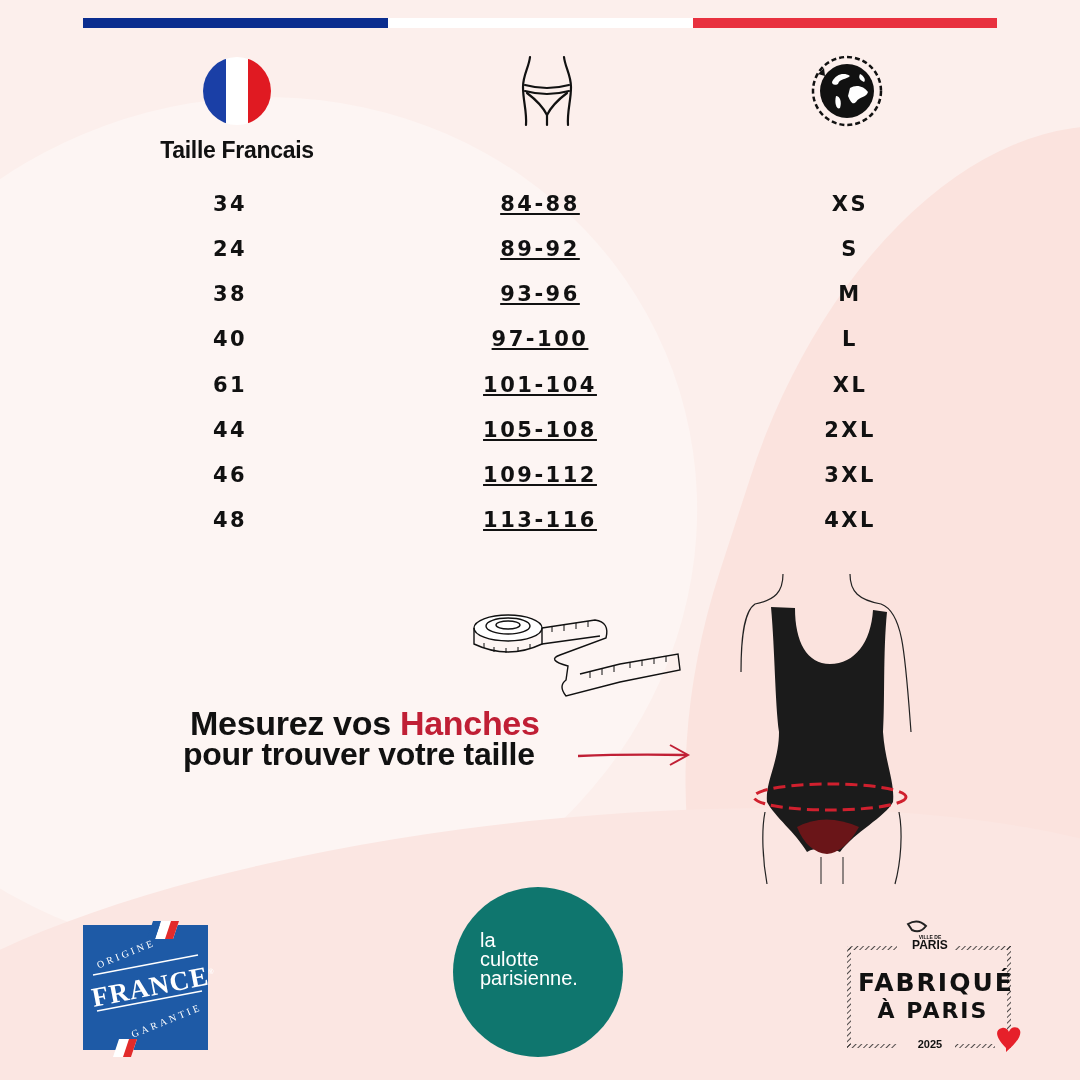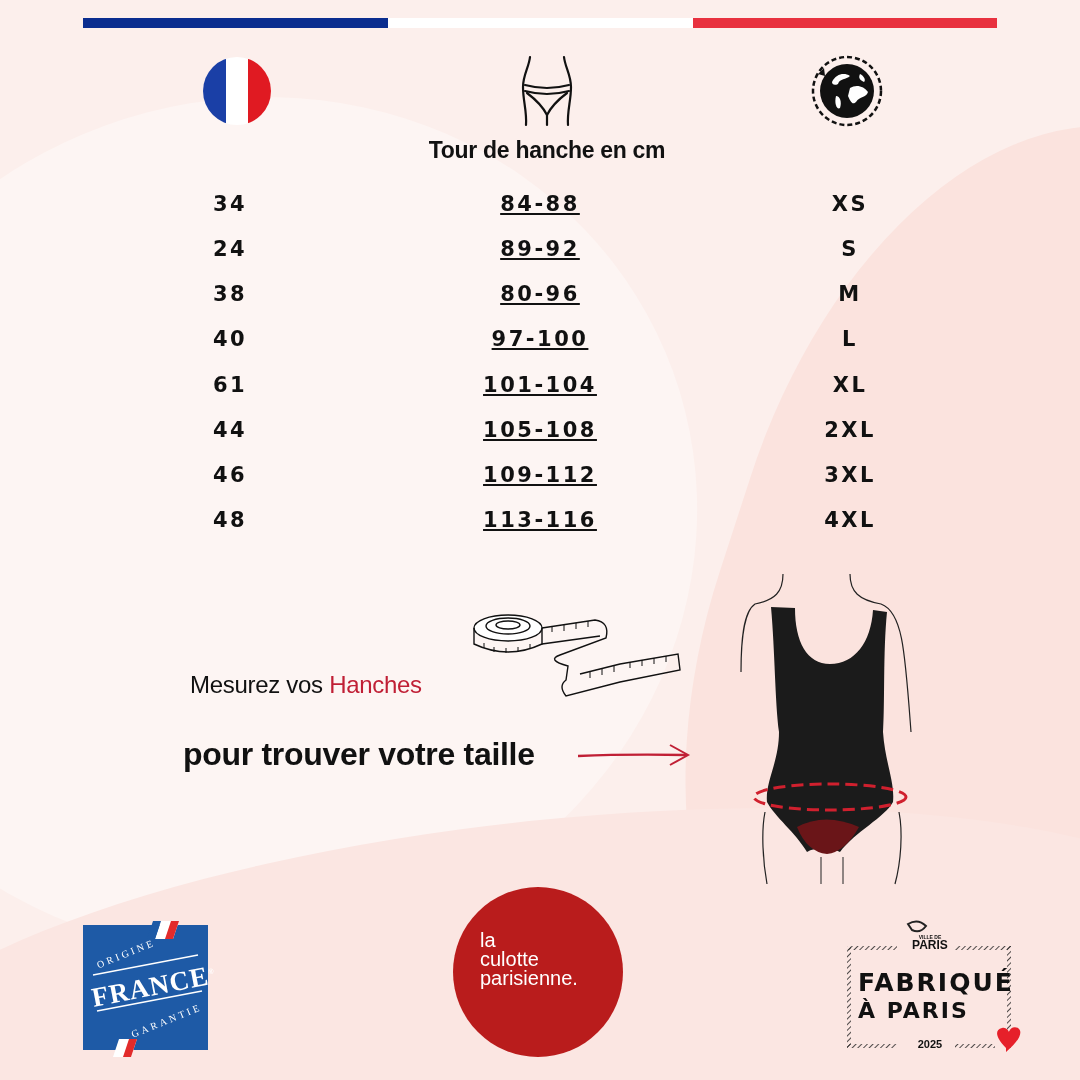--- a/index.html
+++ b/index.html
@@ -32,29 +32,29 @@
 
   .rows { position: absolute; top: 192px; left: 0; width: 1080px; }
   .row { position: absolute; left: 0; width: 1076px; height: 32px; }
   .cell { position: absolute; width: 140px; text-align: center; font-family: "DejaVu Sans", sans-serif;
           font-weight: bold; font-size: 21px; letter-spacing: 2.5px; }
   .cell-fr { left: 160px; }
   .cell-hip { left: 470px; text-decoration: underline; }
   .cell-int { left: 780px; }
 
   .tape { position: absolute; left: 470px; top: 610px; }
-  .measure-line1 { position: absolute; left: 190px; top: 671px; font-size: 24px; font-weight: normal; letter-spacing: -0.3px; }
+  .measure-line1 { position: absolute; left: 190px; top: 704px; font-size: 34px; font-weight: bold; letter-spacing: -0.3px; }
   .measure-line1 .accent { color: #c01f35; }
   .measure-line2 { position: absolute; left: 183px; top: 736px; font-size: 32px; font-weight: bold; letter-spacing: -0.3px; }
   .arrow { position: absolute; left: 576px; top: 740px; }
   .body-figure { position: absolute; left: 735px; top: 572px; }
 
   .badge-france { position: absolute; left: 83px; top: 925px; width: 125px; height: 125px; background: #1e5aa6; overflow: visible; }
   .logo-circle { position: absolute; left: 453px; top: 887px; width: 170px; height: 170px; border-radius: 50%;
-                 background: #b91c1c; color: #fff; padding: 44px 0 0 27px; font-size: 20px; line-height: 19px; }
+                 background: #0f766e; color: #fff; padding: 44px 0 0 27px; font-size: 20px; line-height: 19px; }
   .logo-circle span { display: block; }
   .paris-badge { position: absolute; left: 840px; top: 918px; width: 190px; height: 150px; }
 </style>
 </head>
 <body>
 
 <div class="bg-shape bg1"></div>
 <div class="bg-shape bg2"></div>
 <div class="bg-shape bg3"></div>
 
@@ -70,34 +70,34 @@
             <ellipse cx="36" cy="36" rx="34" ry="34"></ellipse>
           </clipPath>
         </defs>
       <g clip-path="url(#fc)">
         <rect x="0" y="0" width="25" height="72" fill="#1a3fa6"></rect>
         <rect x="25" y="0" width="22" height="72" fill="#ffffff"></rect>
         <rect x="47" y="0" width="25" height="72" fill="#e01a22"></rect>
       </g>
     </svg>
   </div>
+  <div class="col-title">Taille Francais</div>
 </div>
 
 <div class="col col-hip">
   <div class="col-icon">
     <svg width="72" height="72" viewBox="0 0 72 72" fill="none" stroke="#111" stroke-width="2.2" stroke-linecap="round">
       <path d="M19 2 C18 12 12 20 12 32 C12 46 16 56 15 70"></path>
       <path d="M53 2 C54 12 60 20 60 32 C60 46 56 56 57 70"></path>
       <path d="M14 30 Q36 36 58 30"></path>
       <path d="M14 36 Q36 42 58 36"></path>
       <path d="M16 38 C24 44 32 52 36 60 C40 52 48 44 56 38"></path>
       <path d="M36 60 L36 70"></path>
     </svg>
   </div>
-  <div class="col-title">Tour de hanche en cm</div>
 </div>
 
 <div class="col col-int">
   <div class="col-icon">
     <svg width="74" height="74" viewBox="0 0 74 74">
       <circle cx="37" cy="37" r="34" fill="none" stroke="#111" stroke-width="2.5" stroke-dasharray="5 3"></circle>
       <path d="M8 20 L14 14 L15 22 Z" fill="#111"></path>
       <circle cx="37" cy="37" r="27" fill="#111"></circle>
       <path d="M22 28 C26 20 34 18 40 22 C36 26 30 24 28 30 C24 32 22 30 22 28 Z" fill="#fff"></path>
       <path d="M40 34 C46 30 54 32 58 38 C56 44 50 42 46 48 C42 52 40 46 38 42 Z" fill="#fff"></path>
@@ -113,21 +113,21 @@
     <span class="cell cell-hip">84-88</span>
     <span class="cell cell-int">XS</span>
   </div>
   <div class="row" style="top:45px">
     <span class="cell cell-fr">24</span>
     <span class="cell cell-hip">89-92</span>
     <span class="cell cell-int">S</span>
   </div>
   <div class="row" style="top:90px">
     <span class="cell cell-fr">38</span>
-    <span class="cell cell-hip">80-96</span>
+    <span class="cell cell-hip">93-96</span>
     <span class="cell cell-int">M</span>
   </div>
   <div class="row" style="top:135px">
     <span class="cell cell-fr">40</span>
     <span class="cell cell-hip">97-100</span>
     <span class="cell cell-int">L</span>
   </div>
   <div class="row" style="top:181px">
     <span class="cell cell-fr">61</span>
     <span class="cell cell-hip">101-104</span>
@@ -237,15 +237,15 @@
     <rect x="115" y="28" width="56" height="4" fill="url(#hatch)"></rect>
     <rect x="7" y="28" width="4" height="102" fill="url(#hatch)"></rect>
     <rect x="167" y="28" width="4" height="102" fill="url(#hatch)"></rect>
     <rect x="7" y="126" width="50" height="4" fill="url(#hatch)"></rect>
     <rect x="115" y="126" width="40" height="4" fill="url(#hatch)"></rect>
     <path d="M166 130 C156 120 154 112 162 110 C166 109 168 112 169 114 C170 110 174 108 178 110 C184 114 178 124 166 134 Z" fill="#e6202a"></path>
   </svg>
   <div style="position:absolute;left:70px;top:16px;width:40px;text-align:center;font-size:5px;font-weight:bold">VILLE DE</div>
   <div style="position:absolute;left:60px;top:20px;width:60px;text-align:center;font-size:12px;font-weight:bold">PARIS</div>
   <div style="position:absolute;left:18px;top:50px;width:150px;text-align:center;font-family:'DejaVu Sans',sans-serif;font-size:25px;font-weight:bold;letter-spacing:2px">FABRIQUÉ</div>
-  <div style="position:absolute;left:18px;top:80px;width:150px;text-align:left;font-family:'DejaVu Sans',sans-serif;font-size:22px;font-weight:bold;letter-spacing:2px">À PARIS</div>
+  <div style="position:absolute;left:18px;top:80px;width:150px;text-align:center;font-family:'DejaVu Sans',sans-serif;font-size:22px;font-weight:bold;letter-spacing:2px">À PARIS</div>
   <div style="position:absolute;left:60px;top:120px;width:60px;text-align:center;font-size:11px;font-weight:bold">2025</div>
 </div>
 
 </body></html>

